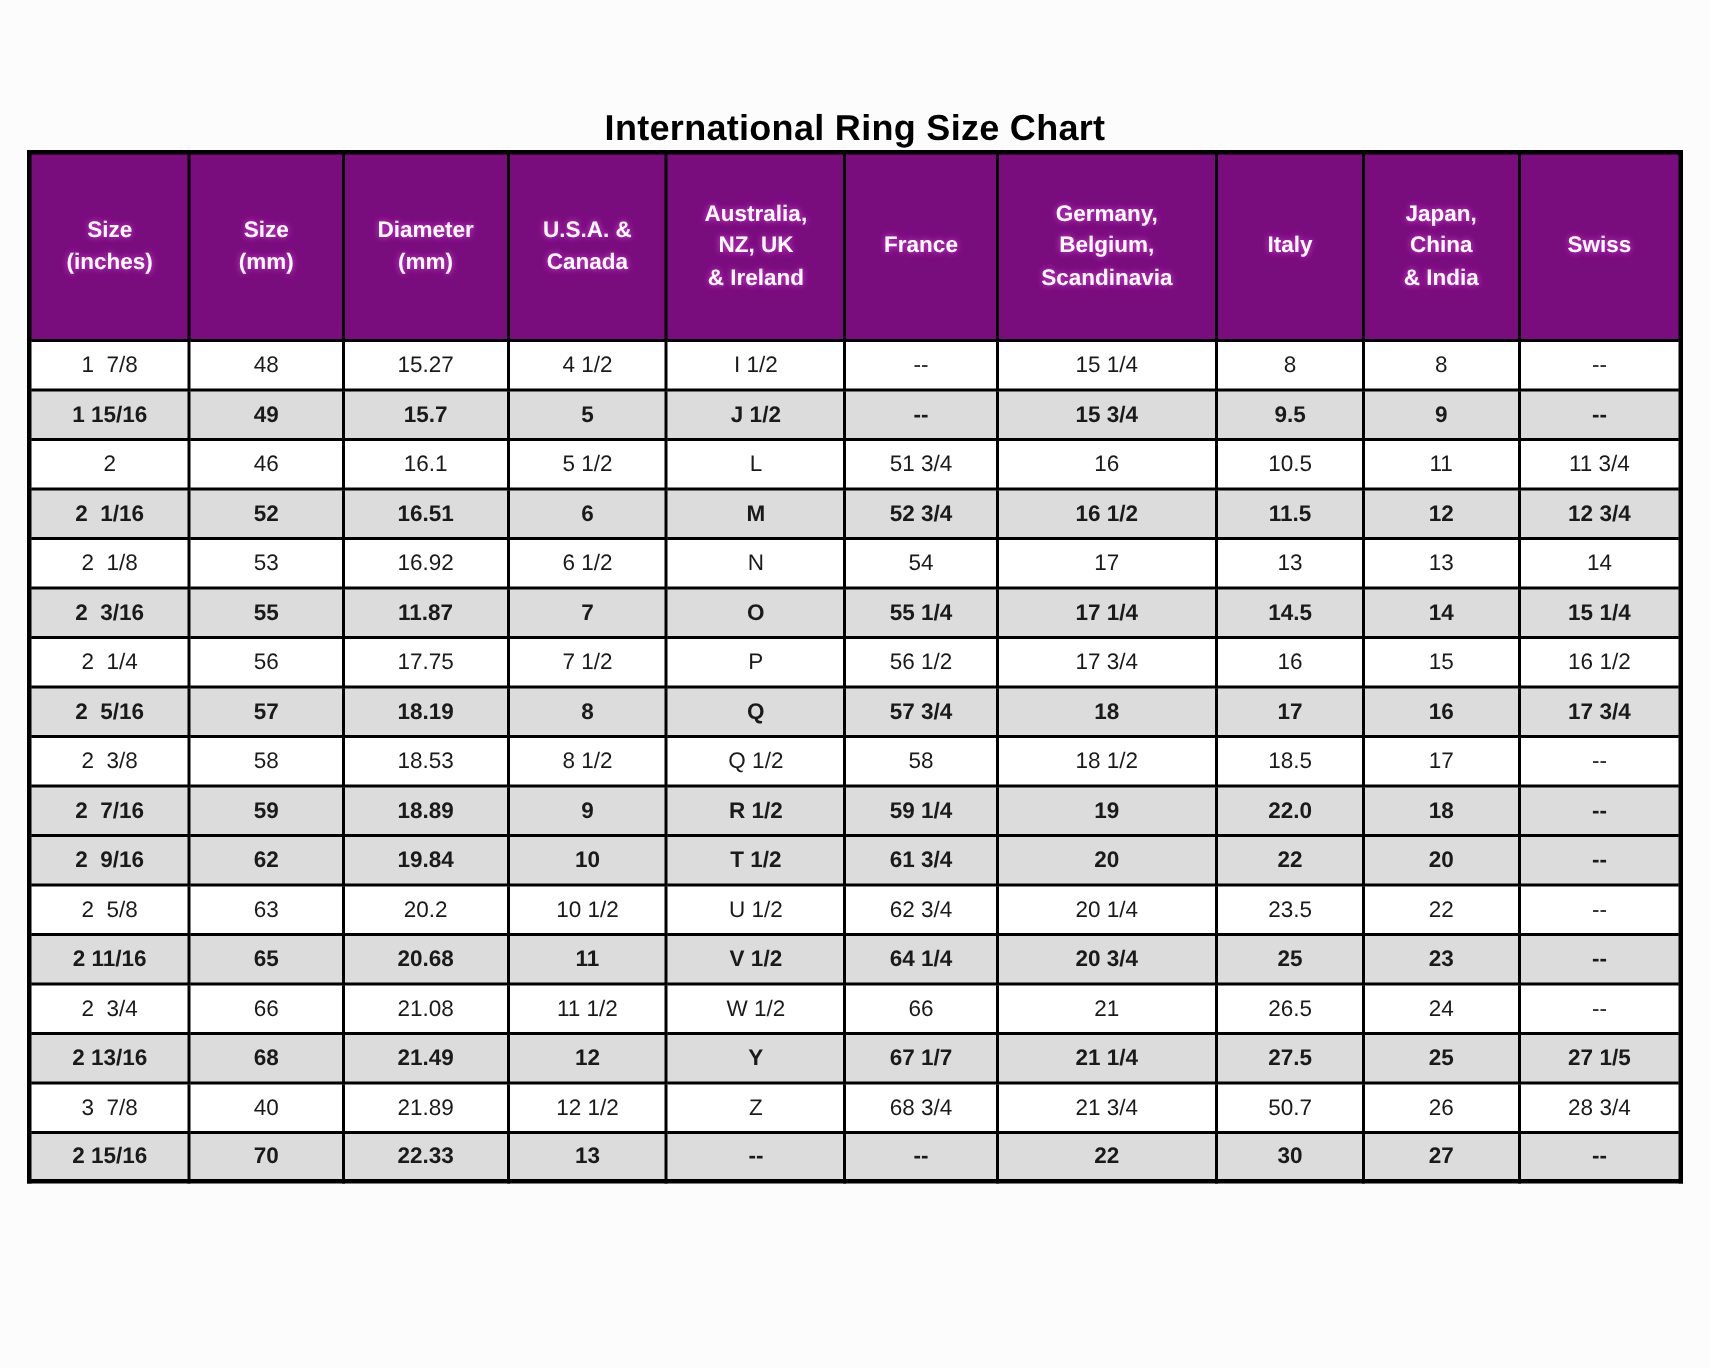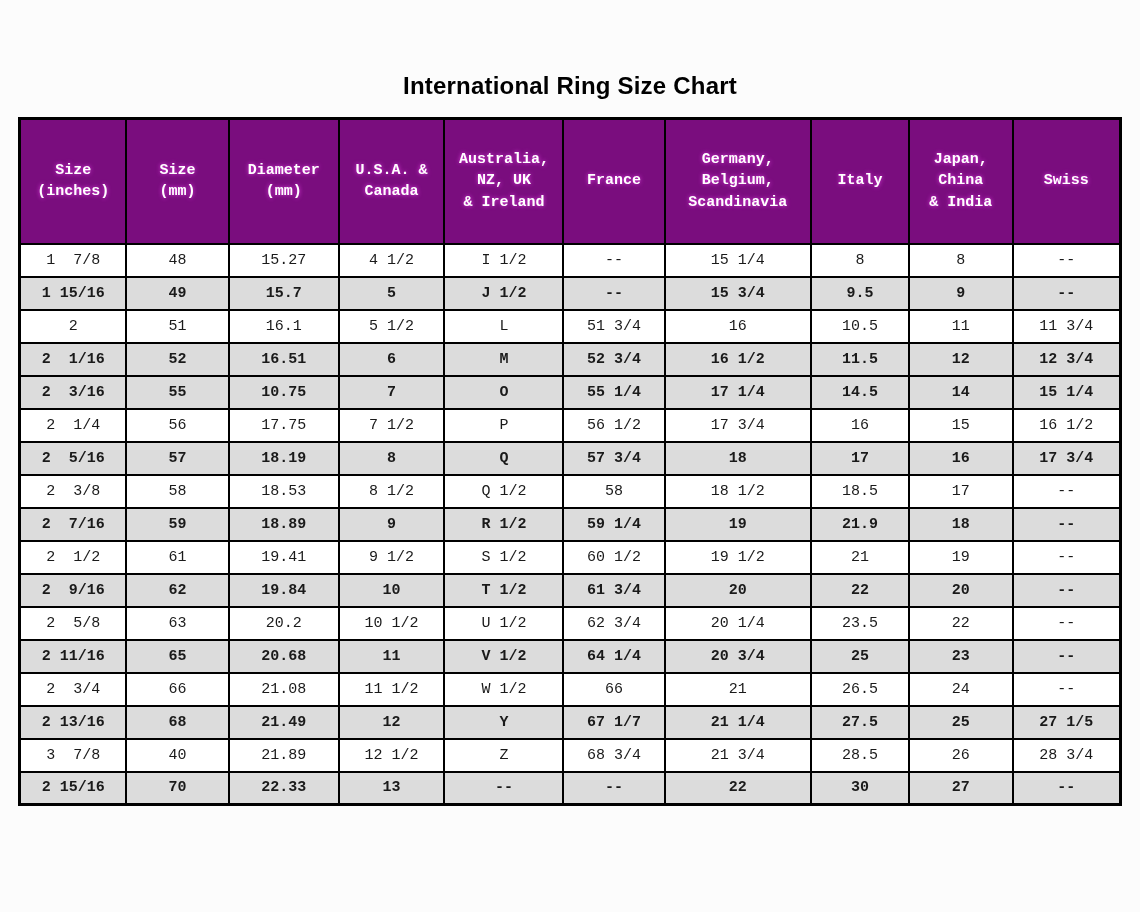--- a/index.html
+++ b/index.html
@@ -11,26 +11,25 @@
   }
   .title {
     text-align:center;
     font-size:24px;
     font-weight:bold;
     color:var(--title-text, #000);
     letter-spacing:0.2px;
   }
   table.ring {
     border-collapse:collapse;
-    margin:17px auto;
+    margin:0 auto;
     width:1104px;
     table-layout:fixed;
     border:3px solid var(--border, #000);
     background:#fff;
-    font-family:Liberation Mono, monospace;
   }
   table.ring th {
     background:var(--header-bg, #7a0d7e);
     color:var(--header-text, #fff);
     font-weight:bold;
     font-size:15px;
     line-height:1.45;
     height:125px;
     border:2px solid var(--border, #000);
     vertical-align:middle;
@@ -116,21 +115,21 @@
         <td>5</td>
         <td>J 1/2</td>
         <td>--</td>
         <td>15 3/4</td>
         <td>9.5</td>
         <td>9</td>
         <td>--</td>
       </tr>
       <tr>
         <td>2</td>
-        <td>51</td>
+        <td>46</td>
         <td>16.1</td>
         <td>5 1/2</td>
         <td>L</td>
         <td>51 3/4</td>
         <td>16</td>
         <td>10.5</td>
         <td>11</td>
         <td>11 3/4</td>
       </tr>
       <tr class="alt">
@@ -138,24 +137,36 @@
         <td>52</td>
         <td>16.51</td>
         <td>6</td>
         <td>M</td>
         <td>52 3/4</td>
         <td>16 1/2</td>
         <td>11.5</td>
         <td>12</td>
         <td>12 3/4</td>
       </tr>
+      <tr>
+        <td>2  1/8</td>
+        <td>53</td>
+        <td>16.92</td>
+        <td>6 1/2</td>
+        <td>N</td>
+        <td>54</td>
+        <td>17</td>
+        <td>13</td>
+        <td>13</td>
+        <td>14</td>
+      </tr>
       <tr class="alt">
         <td>2  3/16</td>
         <td>55</td>
-        <td>10.75</td>
+        <td>11.87</td>
         <td>7</td>
         <td>O</td>
         <td>55 1/4</td>
         <td>17 1/4</td>
         <td>14.5</td>
         <td>14</td>
         <td>15 1/4</td>
       </tr>
       <tr>
         <td>2  1/4</td>
@@ -194,34 +205,22 @@
         <td>--</td>
       </tr>
       <tr class="alt">
         <td>2  7/16</td>
         <td>59</td>
         <td>18.89</td>
         <td>9</td>
         <td>R 1/2</td>
         <td>59 1/4</td>
         <td>19</td>
-        <td>21.9</td>
+        <td>22.0</td>
         <td>18</td>
-        <td>--</td>
-      </tr>
-      <tr>
-        <td>2  1/2</td>
-        <td>61</td>
-        <td>19.41</td>
-        <td>9 1/2</td>
-        <td>S 1/2</td>
-        <td>60 1/2</td>
-        <td>19 1/2</td>
-        <td>21</td>
-        <td>19</td>
         <td>--</td>
       </tr>
       <tr class="alt">
         <td>2  9/16</td>
         <td>62</td>
         <td>19.84</td>
         <td>10</td>
         <td>T 1/2</td>
         <td>61 3/4</td>
         <td>20</td>
@@ -278,21 +277,21 @@
         <td>27 1/5</td>
       </tr>
       <tr>
         <td>3  7/8</td>
         <td>40</td>
         <td>21.89</td>
         <td>12 1/2</td>
         <td>Z</td>
         <td>68 3/4</td>
         <td>21 3/4</td>
-        <td>28.5</td>
+        <td>50.7</td>
         <td>26</td>
         <td>28 3/4</td>
       </tr>
       <tr class="alt">
         <td>2 15/16</td>
         <td>70</td>
         <td>22.33</td>
         <td>13</td>
         <td>--</td>
         <td>--</td>

